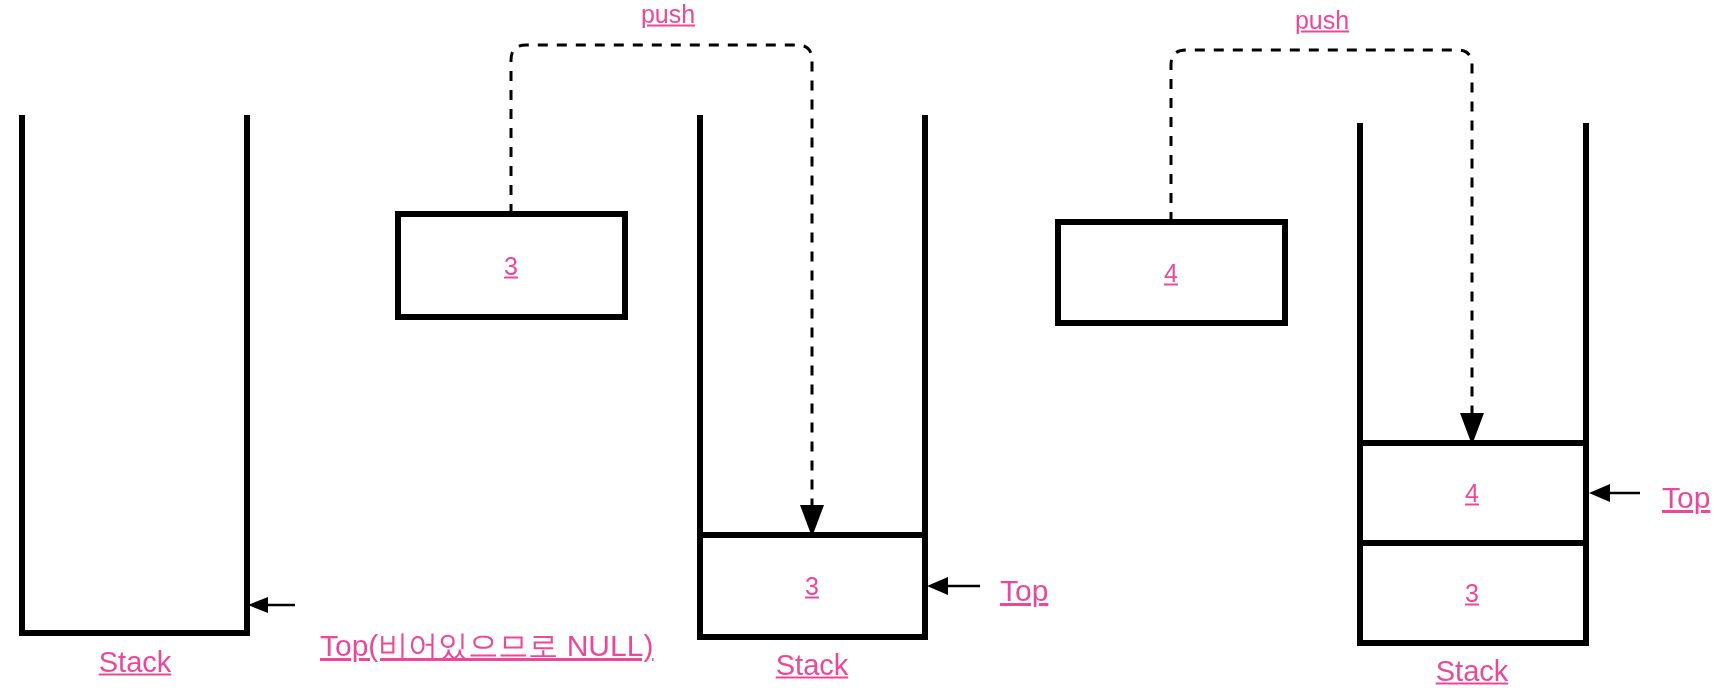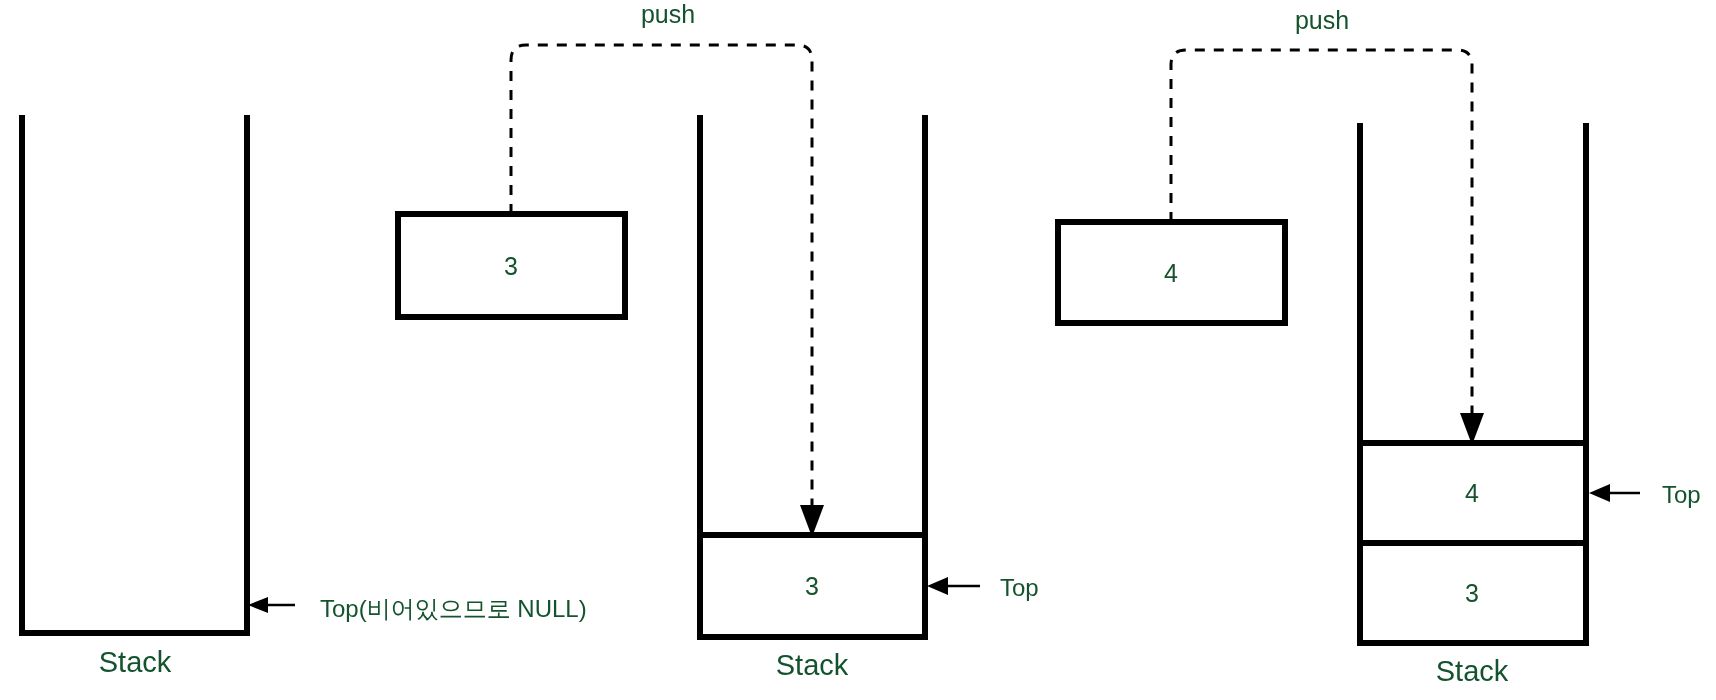--- a/index.html
+++ b/index.html
@@ -3,26 +3,27 @@
 <meta charset="utf-8">
 <style>
   html,body{margin:0;padding:0;}
   body{
     width:1716px;height:700px;background:#ffffff;
     font-family:"Liberation Sans","DejaVu Sans",sans-serif;
     position:relative;overflow:hidden;
   }
   #canvas{position:absolute;left:0;top:0;width:1716px;height:700px;}
   .lbl{
-    position:absolute;color:#14532d;white-space:nowrap;
+    position:absolute;color:#ec4899;white-space:nowrap;
     font-family:"Liberation Sans","DejaVu Sans",sans-serif;
+    text-decoration:underline;
   }
   .lbl-push{font-size:25px;}
   .lbl-stack{font-size:29px;}
-  .lbl-top{font-size:24px;}
+  .lbl-top{font-size:30px;}
   .lbl-cell{font-size:25px;}
   .lbl-boxval{font-size:25px;}
   .ctr{transform:translate(-50%,-50%);}
 </style>
 </head>
 <body>
 
 <svg id="canvas" viewBox="0 0 1716 700" xmlns="http://www.w3.org/2000/svg">
 
   <g>
@@ -68,21 +69,21 @@
   </g>
 
 </svg>
 
 <div class="lbl lbl-push ctr" style="left:668px;top:14px;">push</div>
 <div class="lbl lbl-push ctr" style="left:1322px;top:20px;">push</div>
 
 <div class="lbl lbl-boxval ctr" style="left:511px;top:266px;">3</div>
 <div class="lbl lbl-boxval ctr" style="left:1171px;top:273px;">4</div>
 
-<div class="lbl lbl-top" style="left:320px;top:593px;">Top(비어있으므로 NULL)</div>
+<div class="lbl lbl-top" style="left:320px;top:626px;">Top(비어있으므로 NULL)</div>
 <div class="lbl lbl-stack ctr" style="left:135px;top:662px;">Stack</div>
 
 <div class="lbl lbl-cell ctr" style="left:812px;top:586px;">3</div>
 <div class="lbl lbl-top" style="left:1000px;top:574px;">Top</div>
 <div class="lbl lbl-stack ctr" style="left:812px;top:665px;">Stack</div>
 
 <div class="lbl lbl-cell ctr" style="left:1472px;top:493px;">4</div>
 <div class="lbl lbl-cell ctr" style="left:1472px;top:593px;">3</div>
 <div class="lbl lbl-top" style="left:1662px;top:481px;">Top</div>
 <div class="lbl lbl-stack ctr" style="left:1472px;top:671px;">Stack</div>

